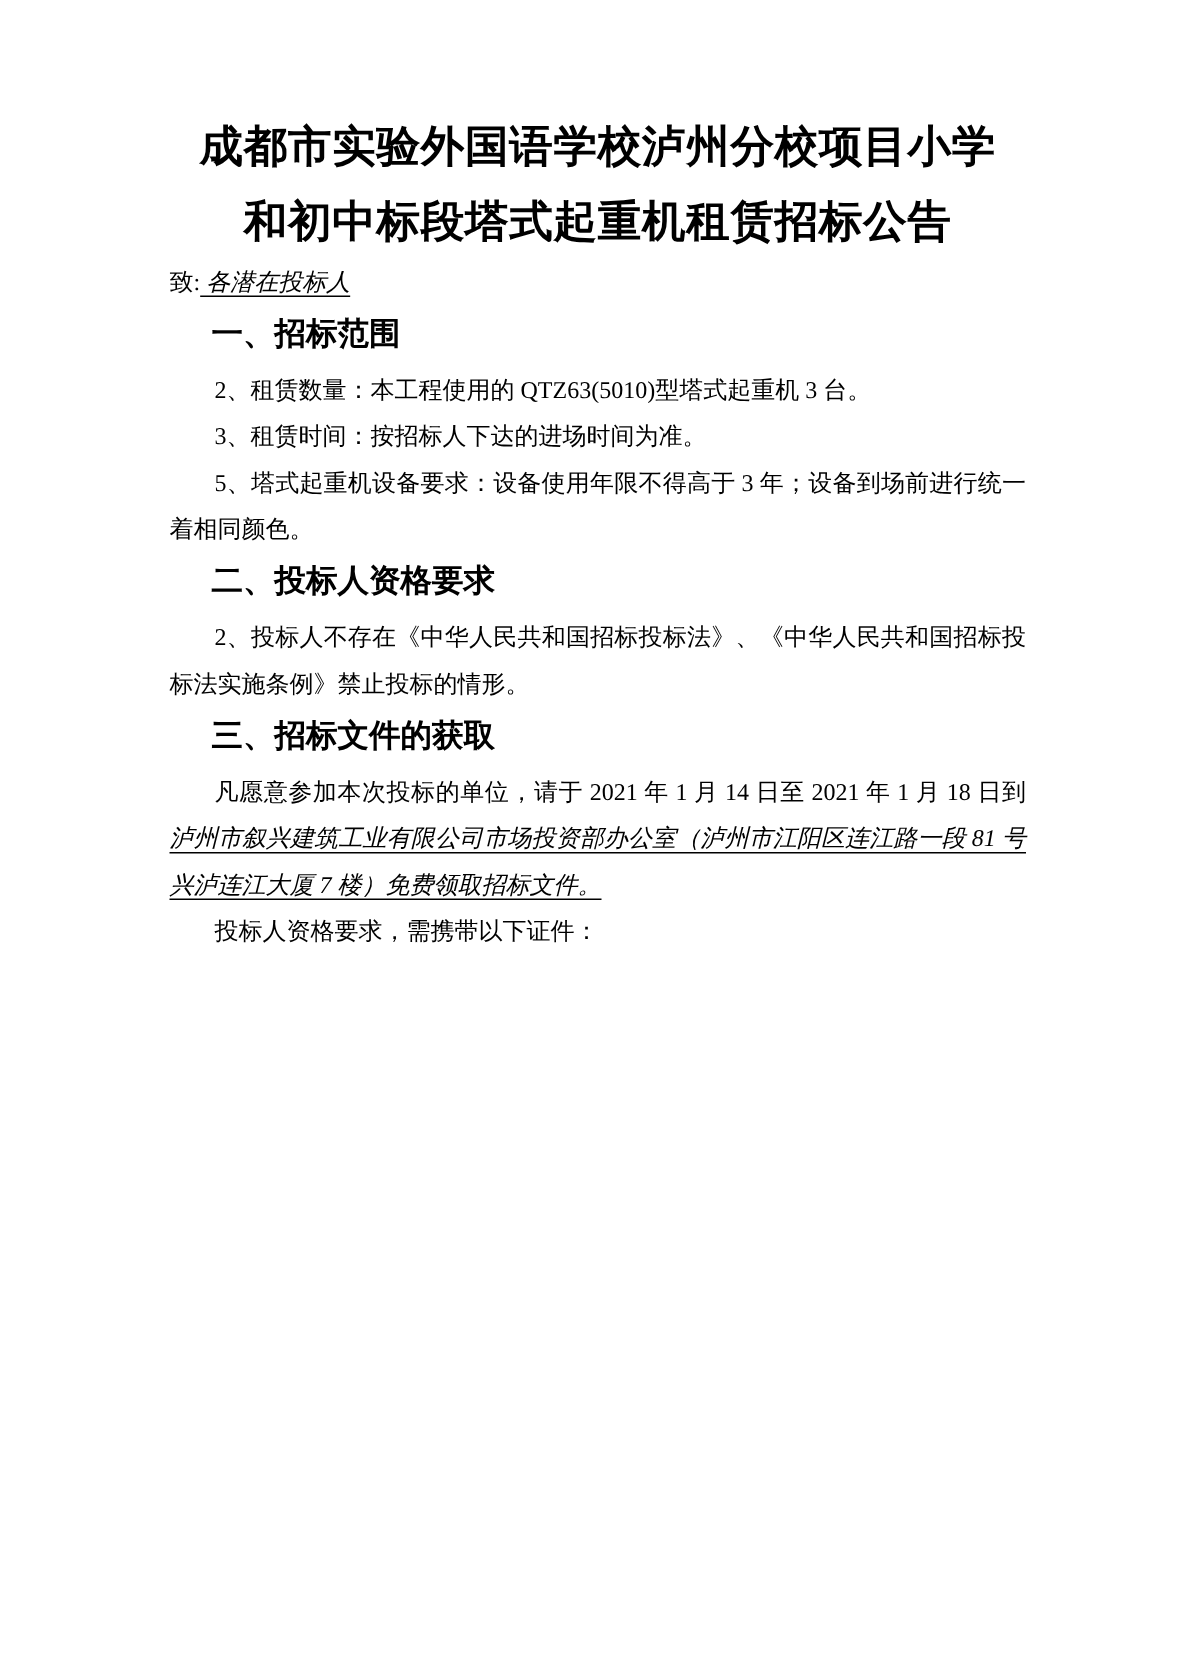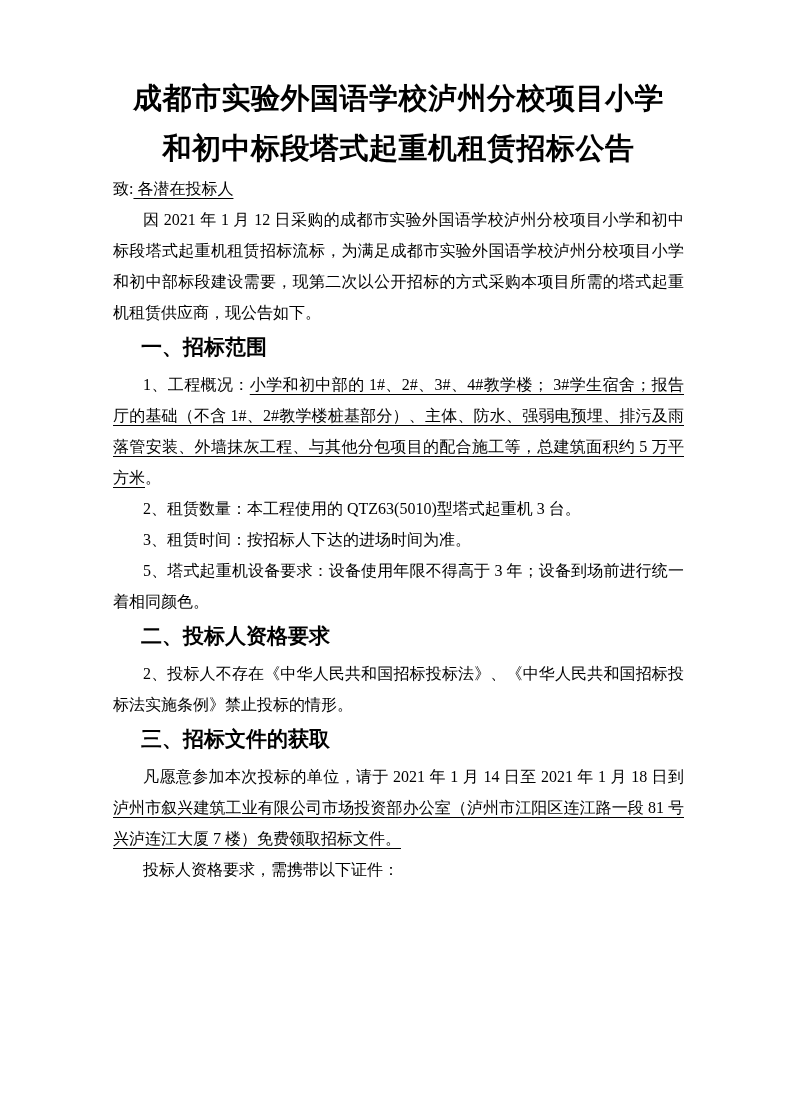--- a/index.html
+++ b/index.html
@@ -46,39 +46,38 @@
     font-size: 21px;
     line-height: 33px;
     font-weight: bold;
     margin: 2px 0 6px 0;
     padding-left: 28px;
   }
   .ul {
     text-decoration: underline;
     text-underline-offset: 4px;
     text-decoration-thickness: 1px;
+    font-style: italic;
   }
 </style>
 </head>
 <body>
 
 <div class="page">
 
   <h1 class="doc-title">
     <span class="title-line">成都市实验外国语学校泸州分校项目小学</span>
     <span class="title-line">和初中标段塔式起重机租赁招标公告</span>
   </h1>
 
   <p class="salutation"><span>致:</span><span class="ul"> 各潜在投标人</span></p>
 
-  <p class="body indent">因 2021 年 1 月 12 日采购的成都市实验外国语学校泸州分校项目小学和初中标段塔式起重机租赁招标流标，为满足成都市实验外国语学校泸州分校项目小学和初中部标段建设需要，现第二次以公开招标的方式采购本项目所需的塔式起重机租赁供应商，现公告如下。</p>
 
   <h2 class="sec-heading">一、招标范围</h2>
 
-  <p class="body indent"><span>1、工程概况：</span><span class="ul">小学和初中部的 1#、2#、3#、4#教学楼； 3#学生宿舍；报告厅的基础（不含 1#、2#教学楼桩基部分）、主体、防水、强弱电预埋、排污及雨落管安装、外墙抹灰工程、与其他分包项目的配合施工等，总建筑面积约 5 万平方米</span><span>。</span></p>
 
   <p class="body indent">2、租赁数量：本工程使用的 QTZ63(5010)型塔式起重机 3 台。</p>
   <p class="body indent">3、租赁时间：按招标人下达的进场时间为准。</p>
   <p class="body indent">5、塔式起重机设备要求：设备使用年限不得高于 3 年；设备到场前进行统一着相同颜色。</p>
 
   <h2 class="sec-heading">二、投标人资格要求</h2>
 
   <p class="body indent">2、投标人不存在《中华人民共和国招标投标法》、《中华人民共和国招标投标法实施条例》禁止投标的情形。</p>
 
   <h2 class="sec-heading">三、招标文件的获取</h2>

